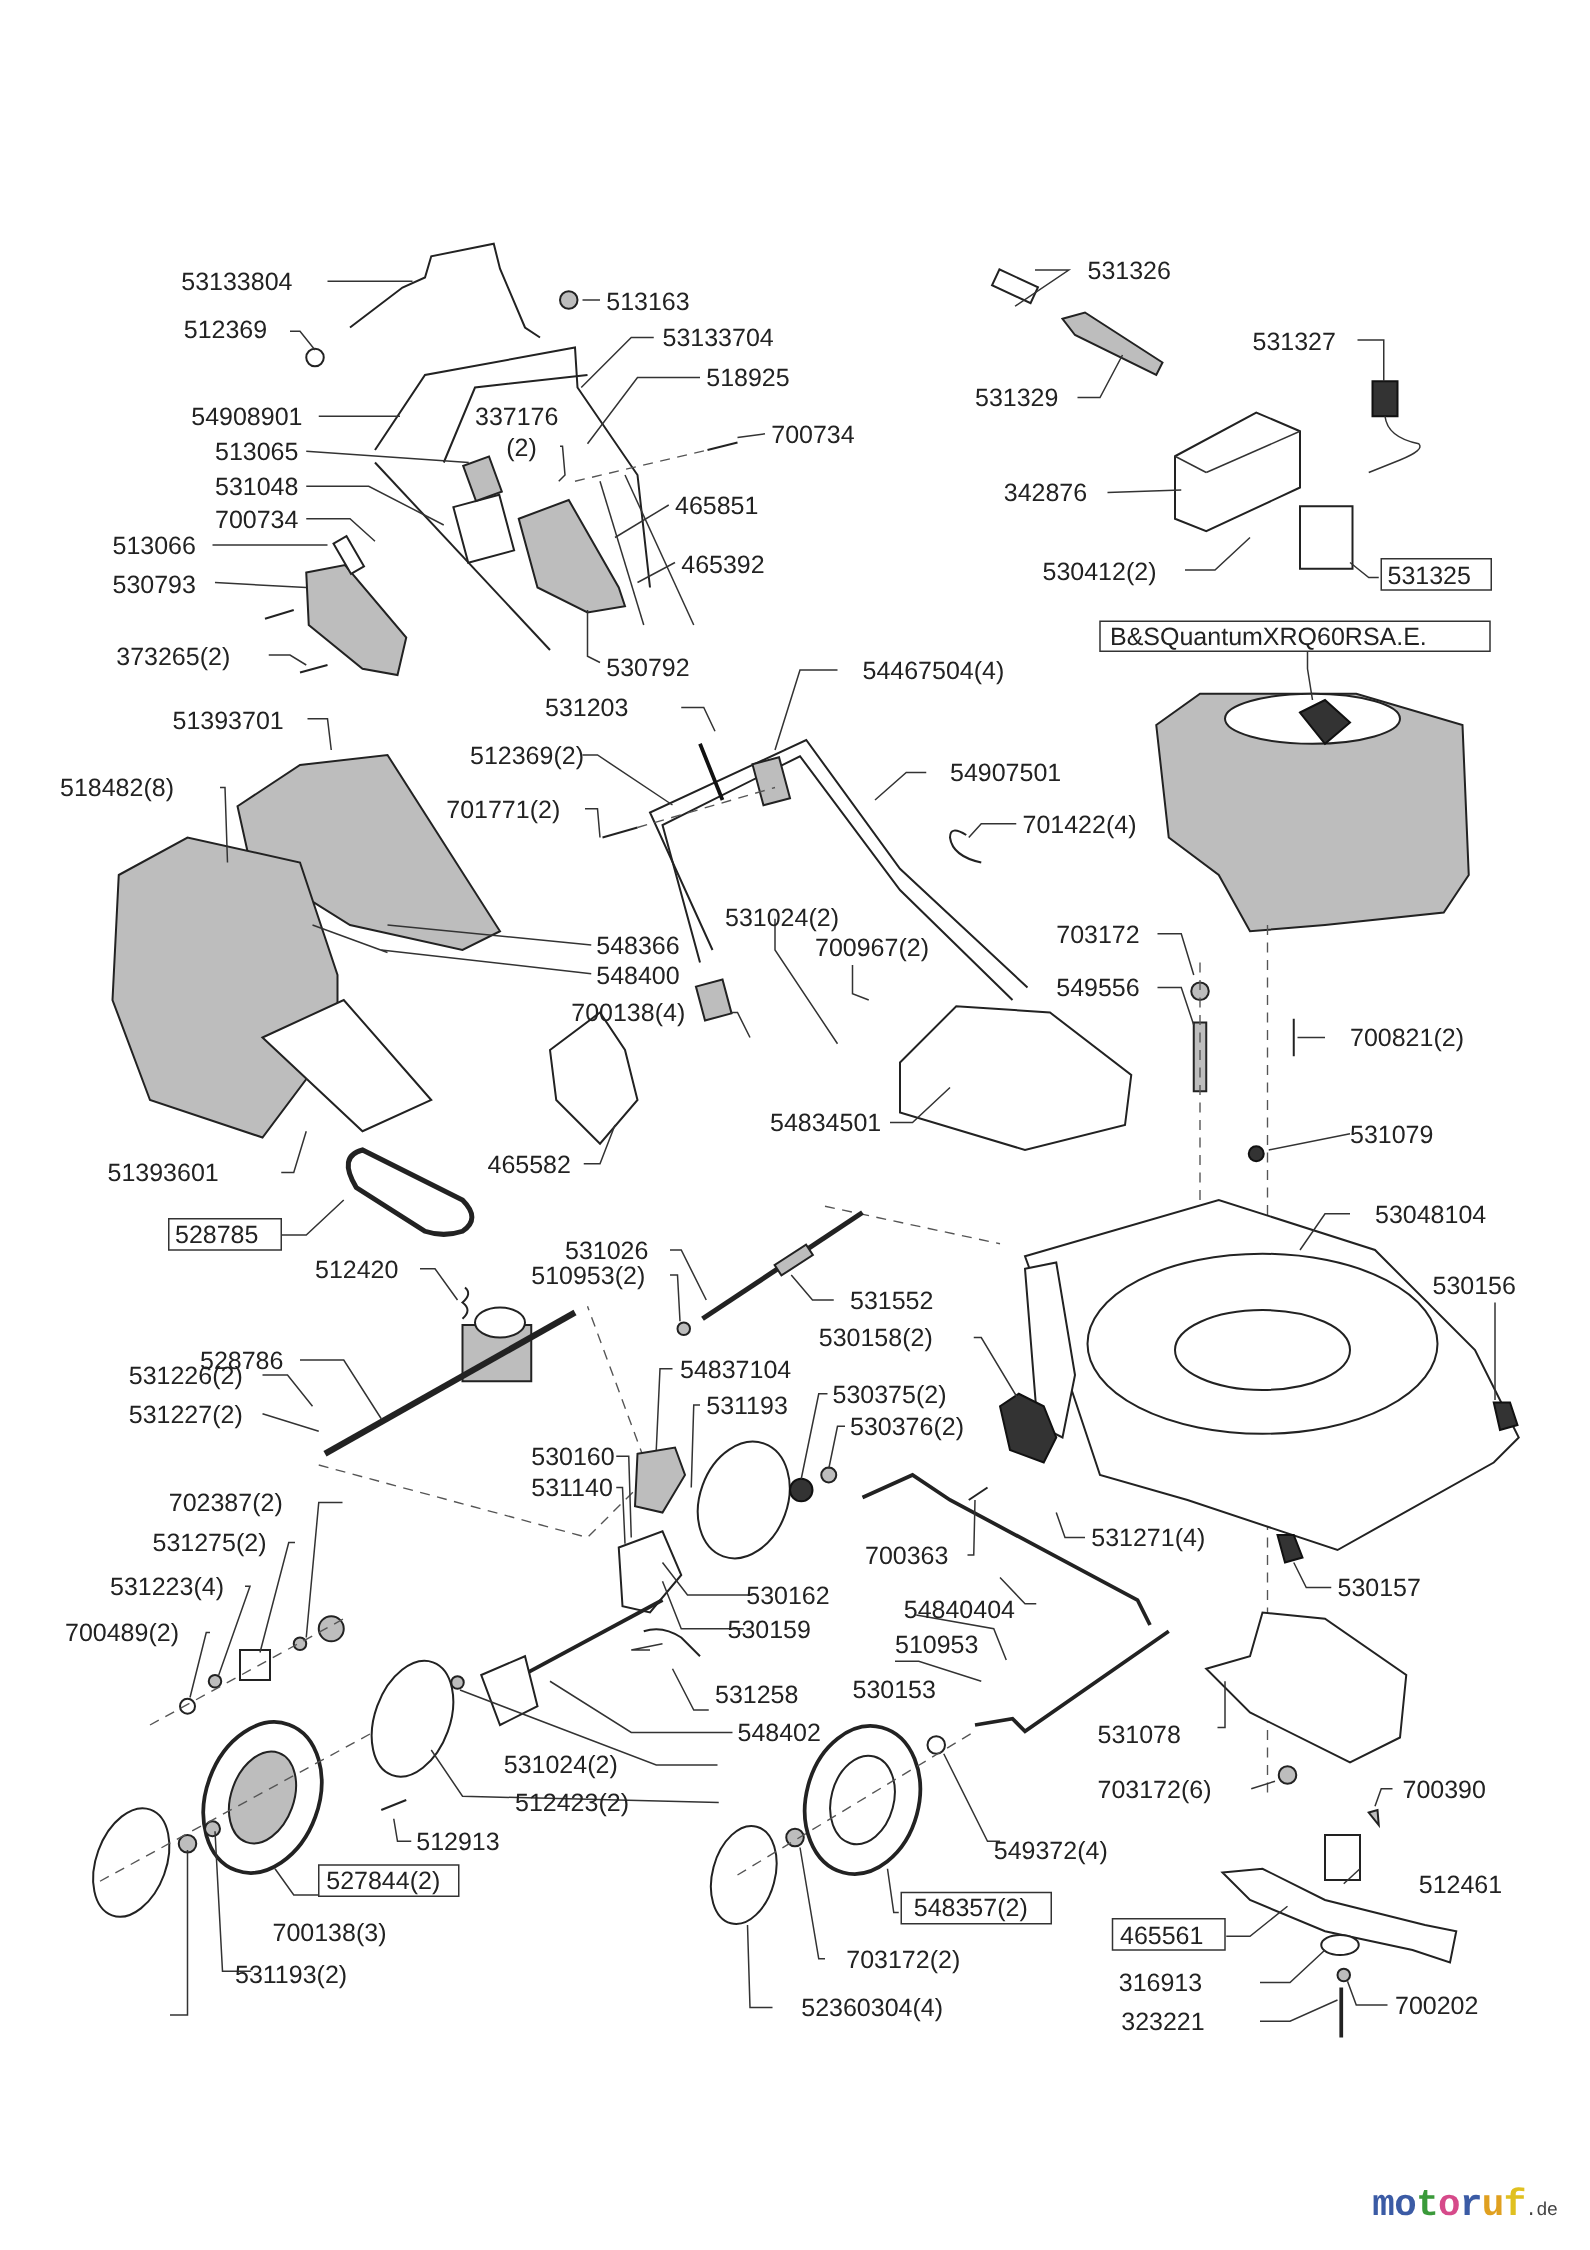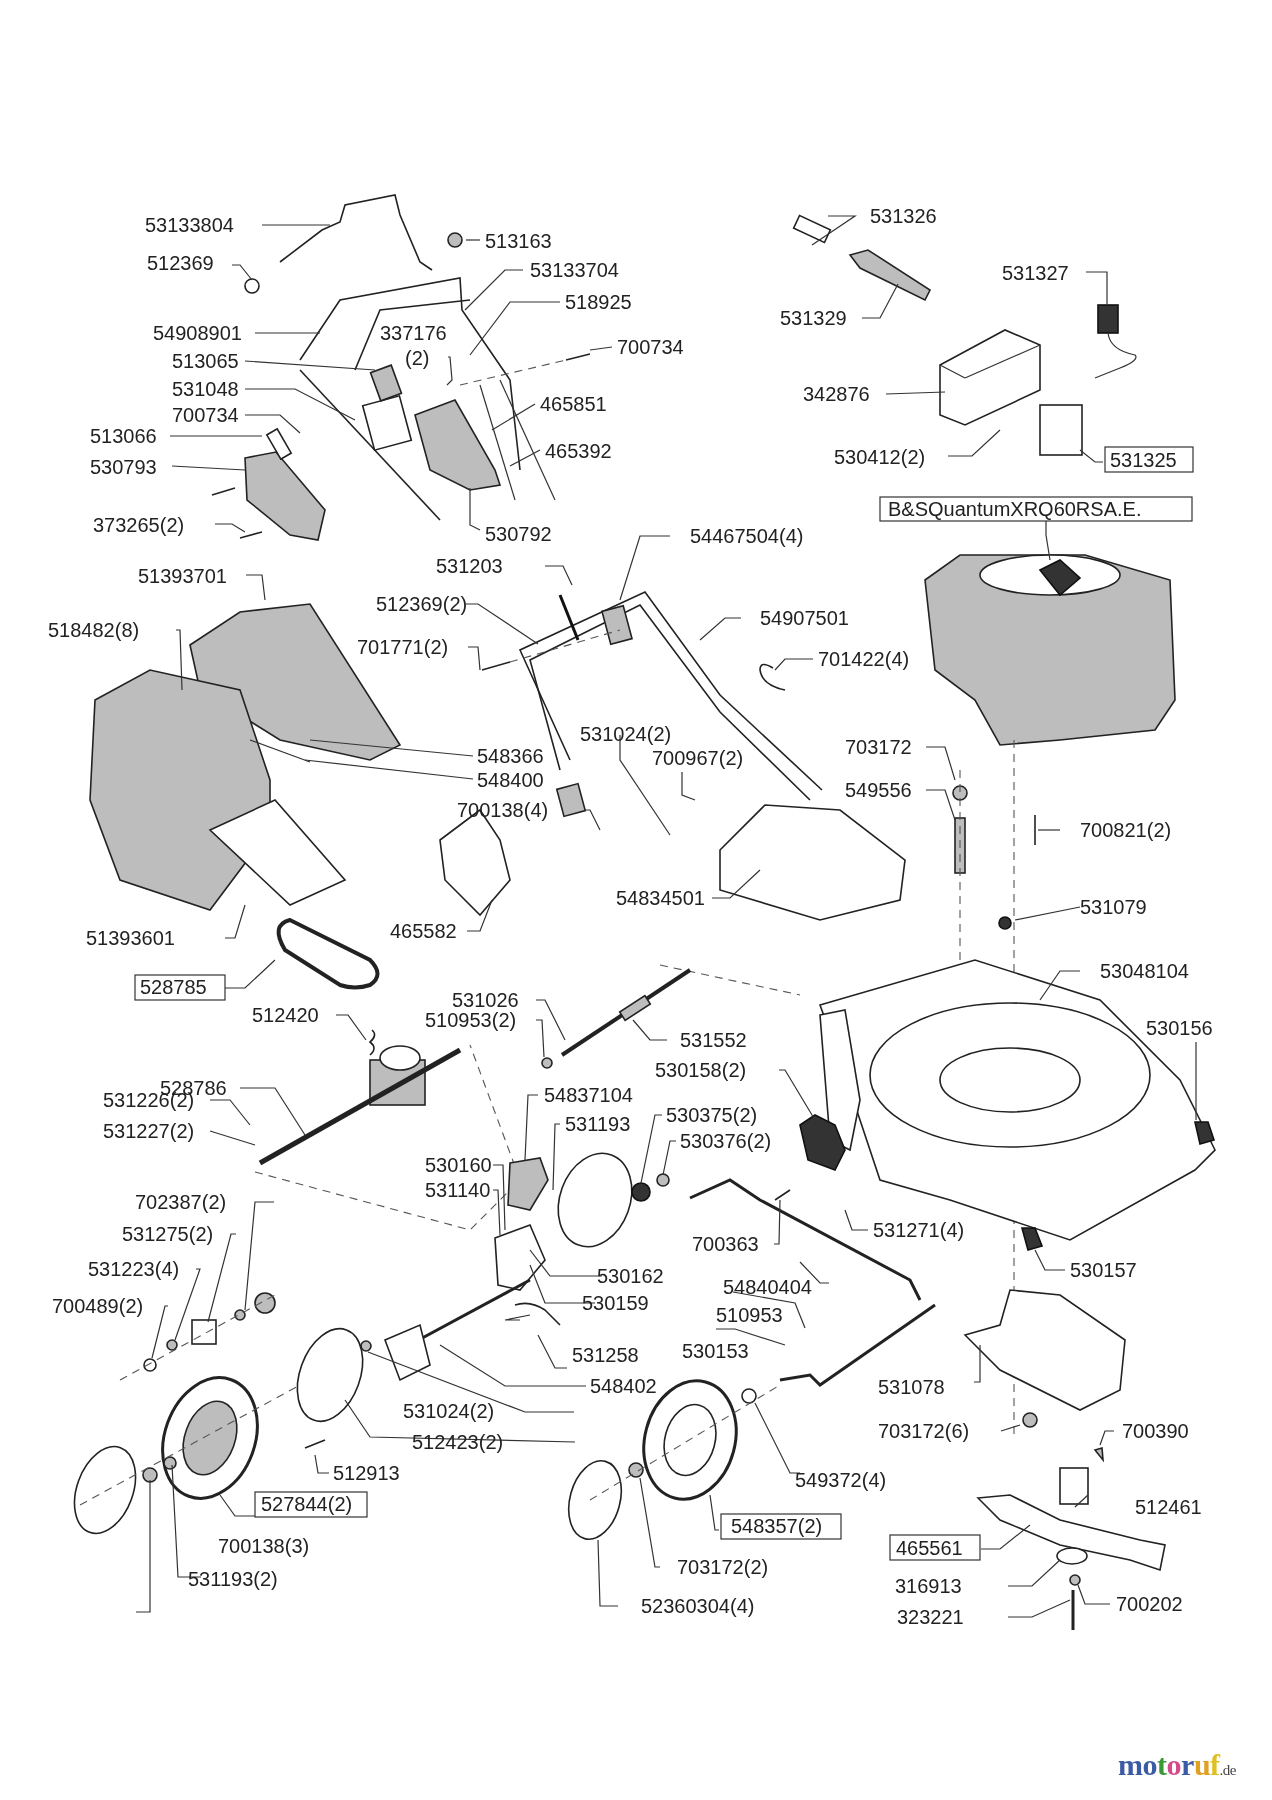--- a/index.html
+++ b/index.html
@@ -6,21 +6,21 @@
   body { width: 1272px; height: 1800px; position: relative; overflow: hidden;
          font-family: "Liberation Sans", sans-serif; }
   #diagram { position: absolute; left: 0; top: 0; }
   .lbl { font-family: "Liberation Sans", sans-serif; font-size: 20px; fill: #222; }
   .lead { stroke: #333; stroke-width: 1.2; fill: none; }
   .part { stroke: #222; stroke-width: 1.6; fill: #fff; }
   .partg { stroke: #222; stroke-width: 1.6; fill: #bdbdbd; }
   .partd { stroke: #111; stroke-width: 1.6; fill: #333; }
   .dash { stroke: #555; stroke-width: 1.1; fill: none; stroke-dasharray: 8 6; }
   .boxed { fill: #fff; stroke: #333; stroke-width: 1.2; }
-  .logo { position: absolute; right: 36px; bottom: 18px; font-family: Liberation Serif, serif;
+  .logo { position: absolute; right: 26px; bottom: 18px; font-family: Liberation Mono, monospace;
           font-size: 30px; font-weight: bold; letter-spacing: -0.5px; }
   .logo .de { font-size: 15px; font-weight: normal; color: #444; }
 </style>
 </head>
 <body>
 
 <svg id="diagram" width="1272" height="1800" viewBox="0 0 1272 1800" xmlns="http://www.w3.org/2000/svg">
 
   <g>
 

